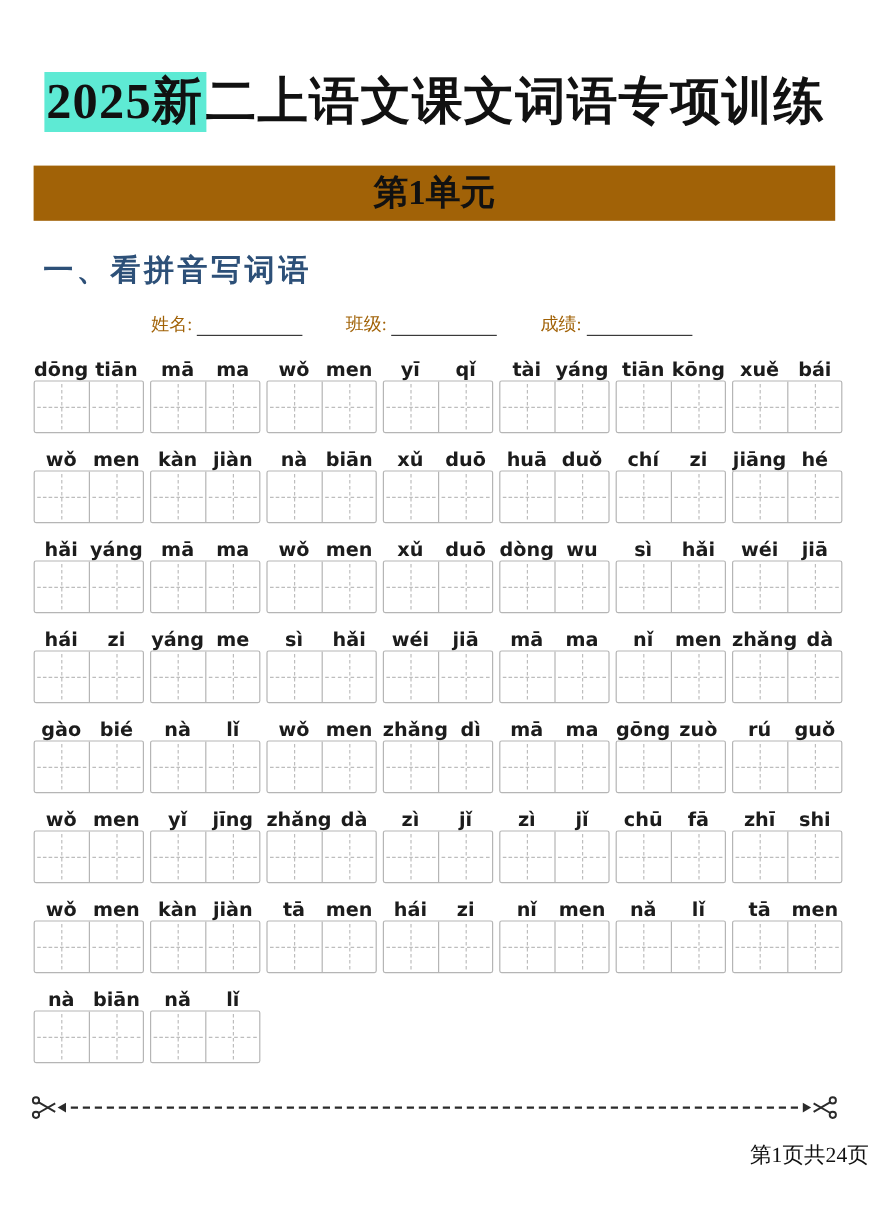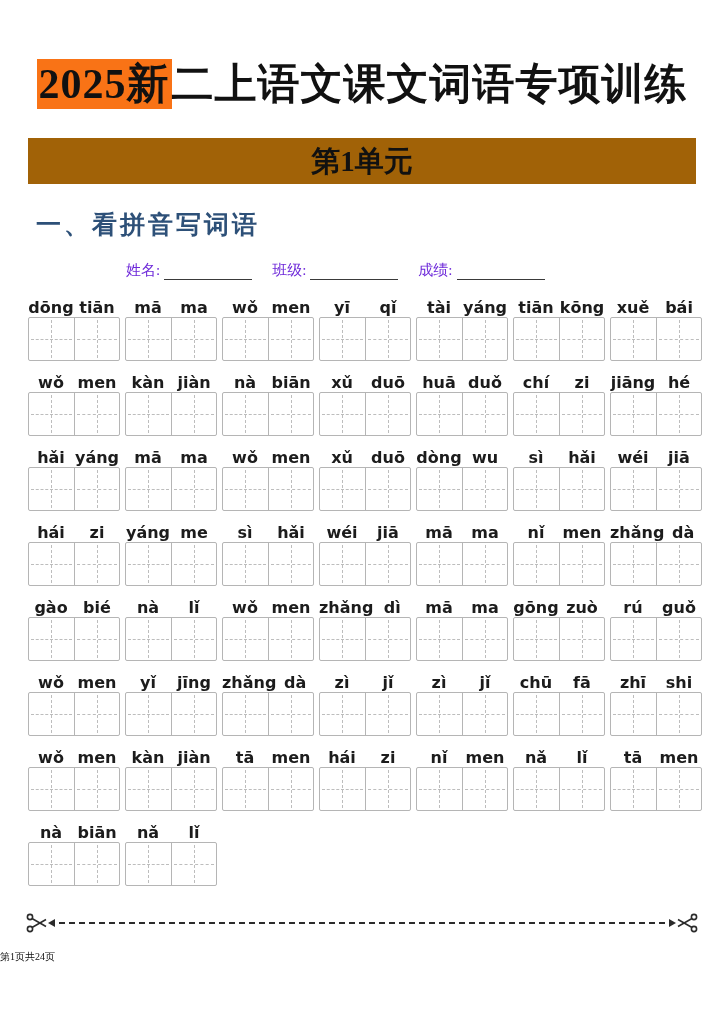--- a/index.html
+++ b/index.html
@@ -2,31 +2,31 @@
 <html><head>
 <meta charset="utf-8">
 <style>
   * { margin:0; padding:0; box-sizing:border-box; }
   html,body { width:724px; height:1024px; background:#ffffff; overflow:hidden;
               font-family:"Liberation Serif","DejaVu Serif",serif; }
   .page { width:724px; height:1024px; position:relative; }
 
   .title { margin-top:56px; text-align:center; font-size:42px; font-weight:bold;
            color:#111; letter-spacing:1px; white-space:nowrap; }
-  .title .hl { background:#f97316; padding:2px 2px; }
+  .title .hl { background:#5eead4; padding:2px 2px; }
 
   .banner { margin:26px 28px 0 28px; height:46px; line-height:46px;
             background:#a16207; text-align:center; font-size:29px;
             font-weight:bold; color:#111; }
 
   .section { margin:24px 0 0 36px; font-size:25px; font-weight:bold;
              color:#2d5078; letter-spacing:3px; }
 
-  .form-line { margin:20px 0 0 126px; display:flex; gap:20px; font-size:15px;
-               color:#6d28d9; align-items:flex-end; }
+  .form-line { margin:20px 0 0 126px; display:flex; gap:36px; font-size:15px;
+               color:#a16207; align-items:flex-end; }
   .form-item { display:flex; align-items:flex-end; }
   .blank { display:inline-block; width:88px; border-bottom:1.5px solid #3a3a3a;
            height:16px; margin-left:4px; }
 
   .grid { margin:10px 0 0 28px;font-weight:bold; }
   .pinyin-line { display:flex; gap:5px; align-items:flex-end; height:27px;
                  margin-top:4px; }
   .pinyin-pair { width:92px; display:flex; }
   .pinyin-syllable { flex:1; text-align:center; font-size:16px; color:#1c1c1c;
                      font-family:"DejaVu Sans","Liberation Sans",sans-serif; }
@@ -43,21 +43,21 @@
   .cutline { margin:26px 26px 0 26px; display:flex; align-items:center; }
   .cutline .dash { flex:1; border-top:2px dashed #2b2b2b; margin:0 4px;
                    position:relative; }
   .arrow-l { width:0; height:0; border-top:4px solid transparent;
              border-bottom:4px solid transparent; border-right:7px solid #2b2b2b; }
   .arrow-r { width:0; height:0; border-top:4px solid transparent;
              border-bottom:4px solid transparent; border-left:7px solid #2b2b2b; }
   .scissors { width:22px; height:22px; flex:0 0 auto; }
   .scissors.flip { transform:scaleX(-1); }
 
-  .footer { margin-top:16px; text-align:left; font-size:10px; color:#111; }
+  .footer { margin-top:16px; text-align:right; font-size:18px; color:#111;margin-left:36px; }
 </style>
 </head>
 <body>
 
 <div class="page">
 
   <h1 class="title"><span class="hl">2025新</span><span>二上语文课文词语专项训练</span></h1>
 
   <div class="banner">第1单元</div>
 

